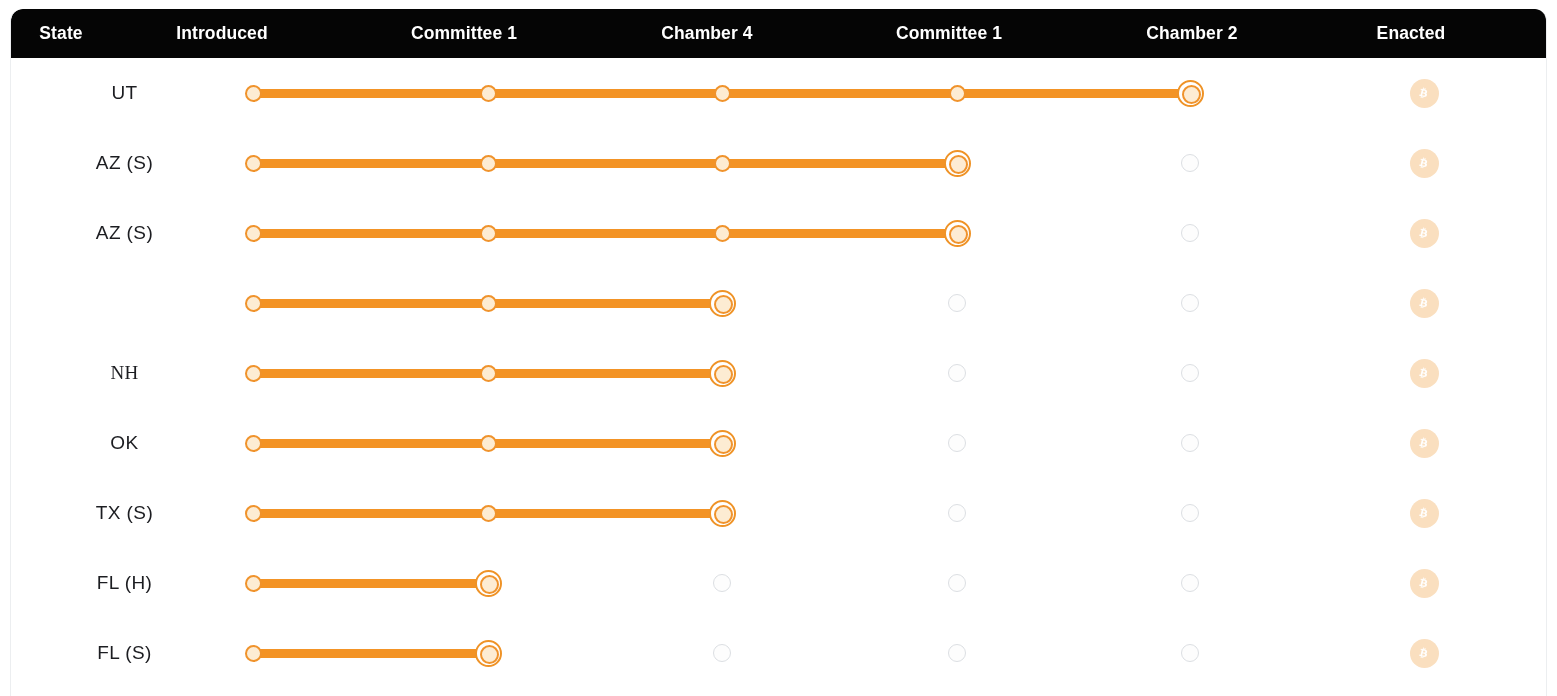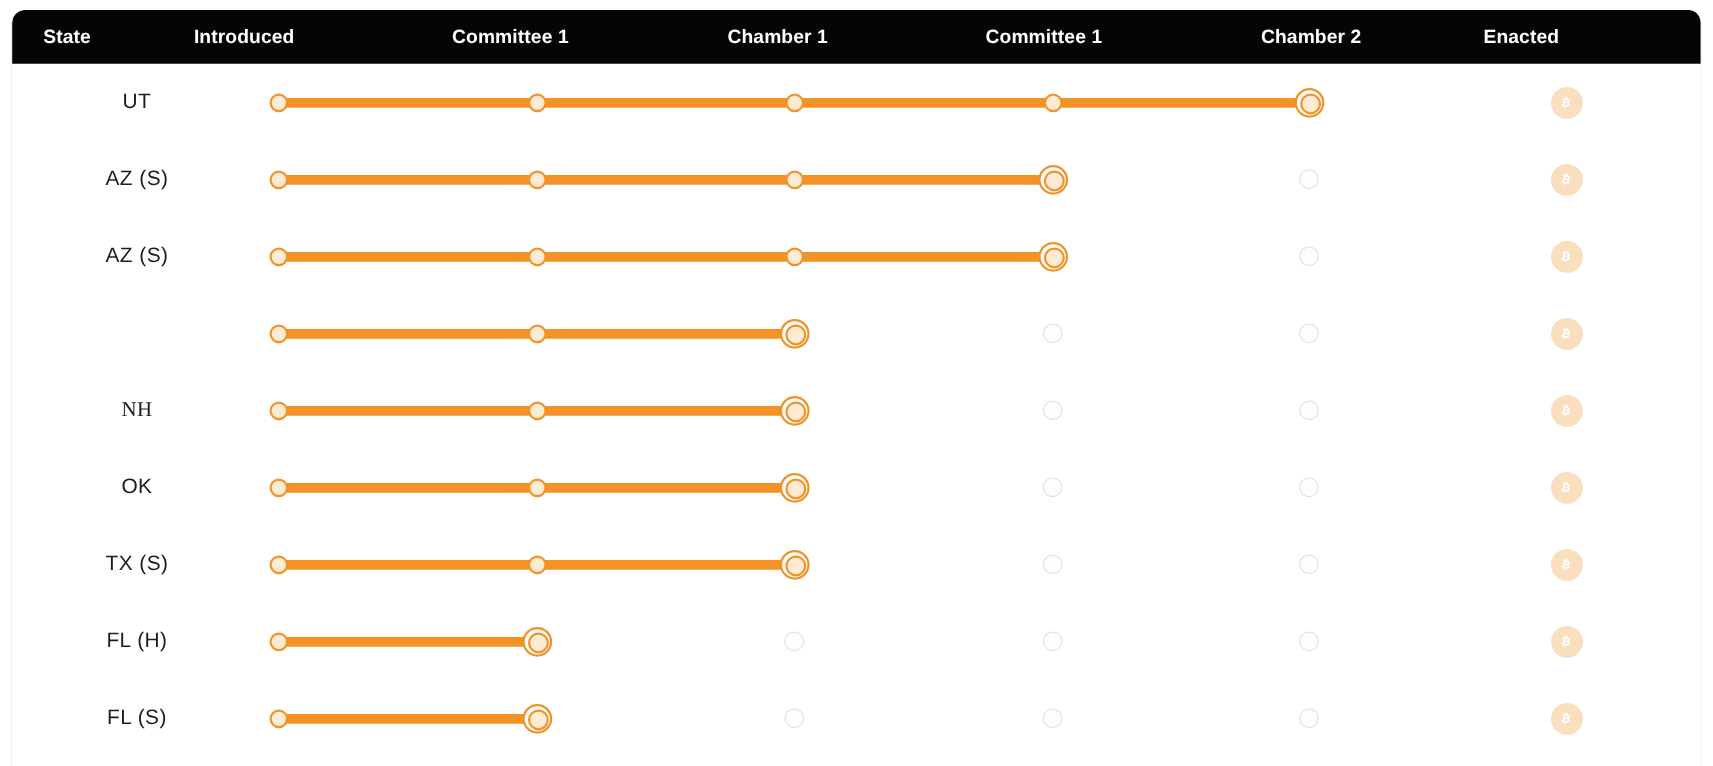--- a/index.html
+++ b/index.html
@@ -164,24 +164,24 @@
 </head>
 <body>
 
 <div id="app">
   <div class="card">
 
     <div class="table-header">
         <div class="th" style="left: -70px; width: 240px;">State</div>
         <div class="th" style="left: 91px; width: 240px;">Introduced</div>
         <div class="th" style="left: 333px; width: 240px;">Committee 1</div>
-        <div class="th" style="left: 576px; width: 240px;">Chamber 1</div>
+        <div class="th" style="left: 576px; width: 240px;">Chamber 4</div>
         <div class="th" style="left: 818px; width: 240px;">Committee 1</div>
         <div class="th" style="left: 1061px; width: 240px;">Chamber 2</div>
-        <div class="th" style="left: 1252px; width: 240px;">Enacted</div>
+        <div class="th" style="left: 1280px; width: 240px;">Enacted</div>
       </div>
 
     <div class="rows">
         <div class="row" style="top: 0px;">
           <div class="state-label">UT</div>
           <div class="track" style="left: 226px; width: 937px;"></div>
           <div class="node step" style="left: 226px;"></div>
           <div class="node step" style="left: 461px;"></div>
           <div class="node step" style="left: 695px;"></div>
           <div class="node step" style="left: 930px;"></div>

